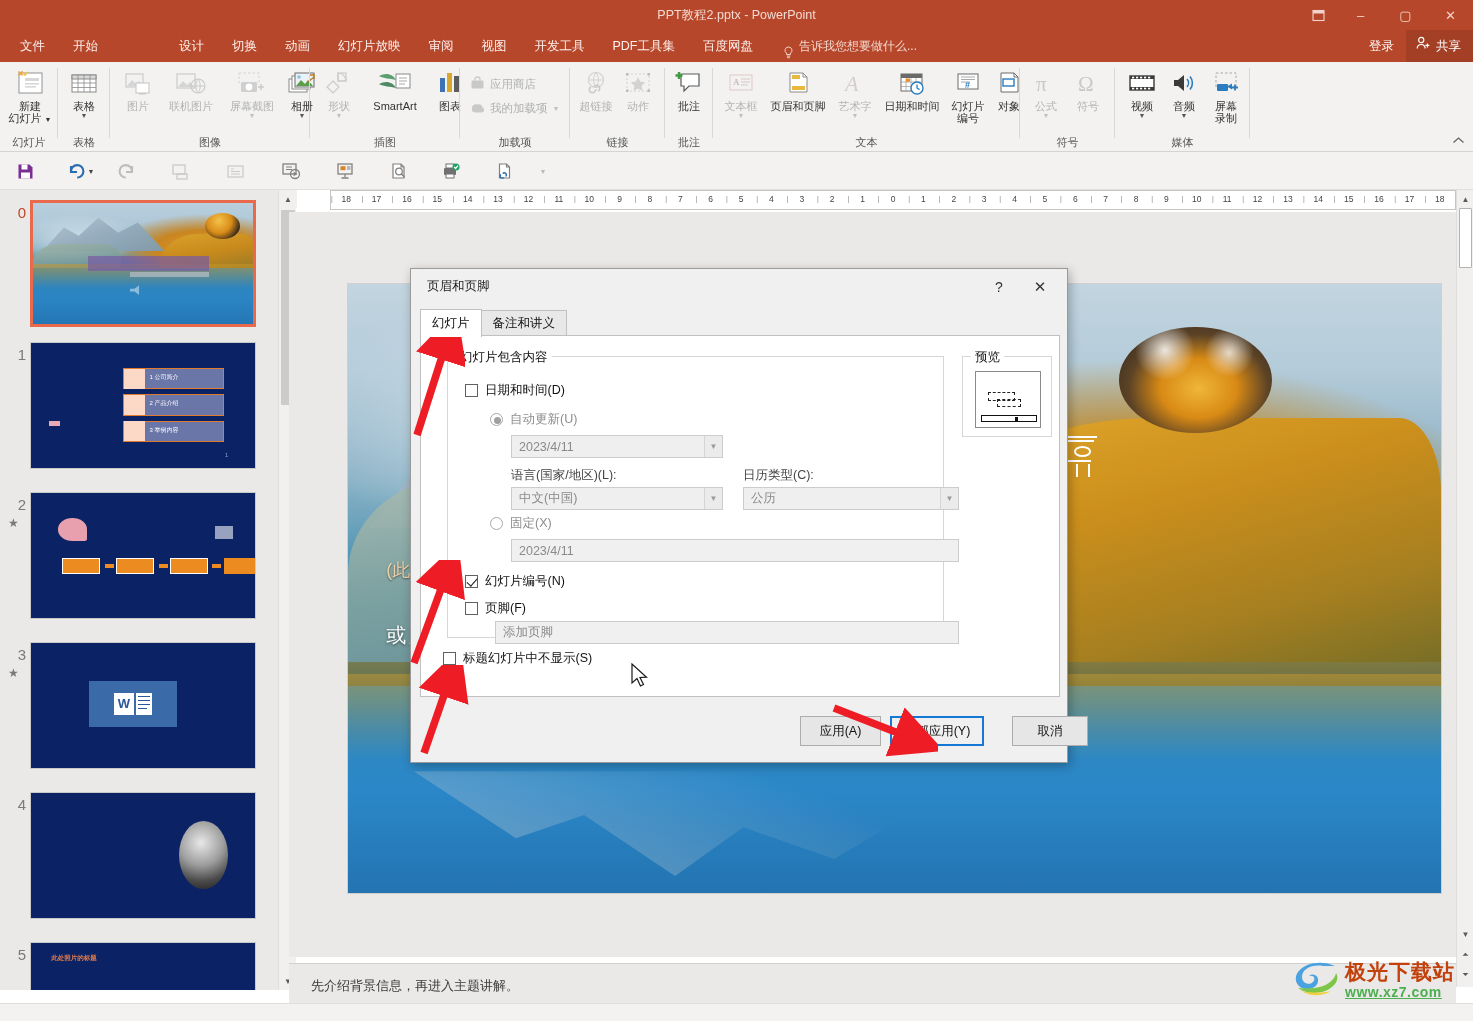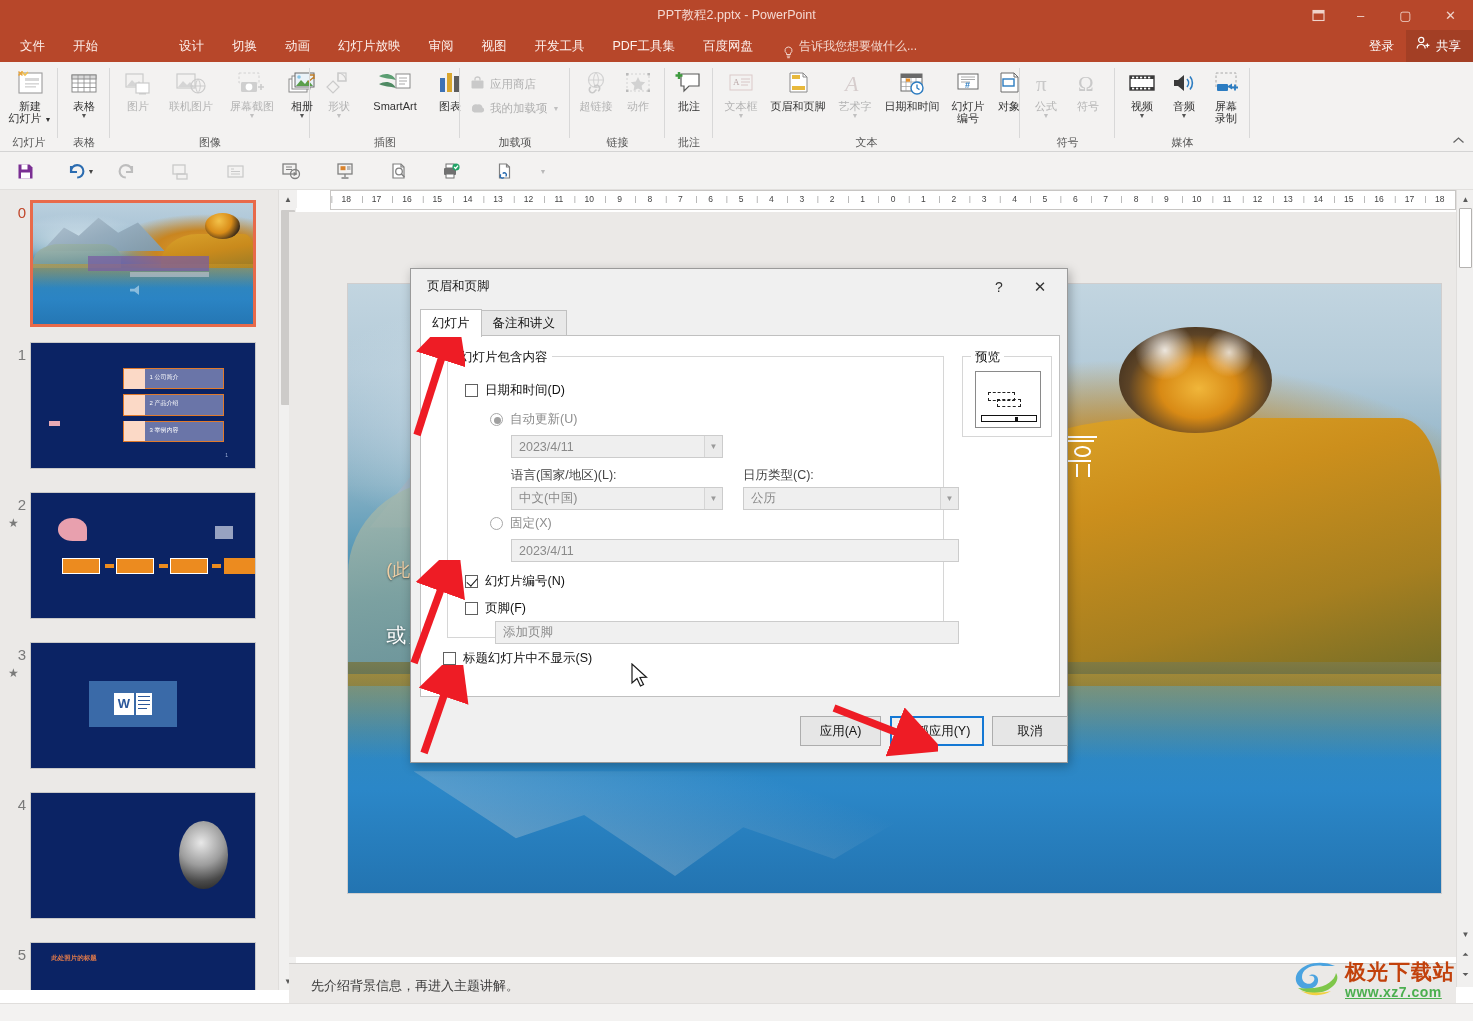--- a/index.html
+++ b/index.html
@@ -1186,21 +1186,21 @@
           <div class="pv-bar">
             <div class="pv-bar-mark"></div>
           </div>
         </div>
       </div>
     </div>
 
     <div class="dlg-buttons">
       <div class="dbtn" style="left:389px;width:81px;">应用(A)</div>
       <div class="dbtn primary" style="left:479px;width:94px;">全部应用(Y)</div>
-      <div class="dbtn" style="left:581px;width:76px;">取消</div>
+      <div class="dbtn" style="left:601px;width:76px;">取消</div>
     </div>
   </div>
 
   <svg class="arrow-svg" style="left:630px;top:663px;" width="20" height="26" view-box="0 0 20 26">
     <path d="M2 1 L2 20 L7 15.5 L10.5 23 L13.5 21.5 L10 14.5 L16.5 14.2 Z" fill="#fff" stroke="#1a1a1a" stroke-width="1.2"></path>
   </svg>
 
   <svg class="arrow-svg" style="left:405px;top:330px;" width="60" height="110" viewBox="0 0 60 110">
     <defs>
         <marker id="ah1" markerWidth="7" markerHeight="7" refX="3" refY="3.5" orient="auto">

